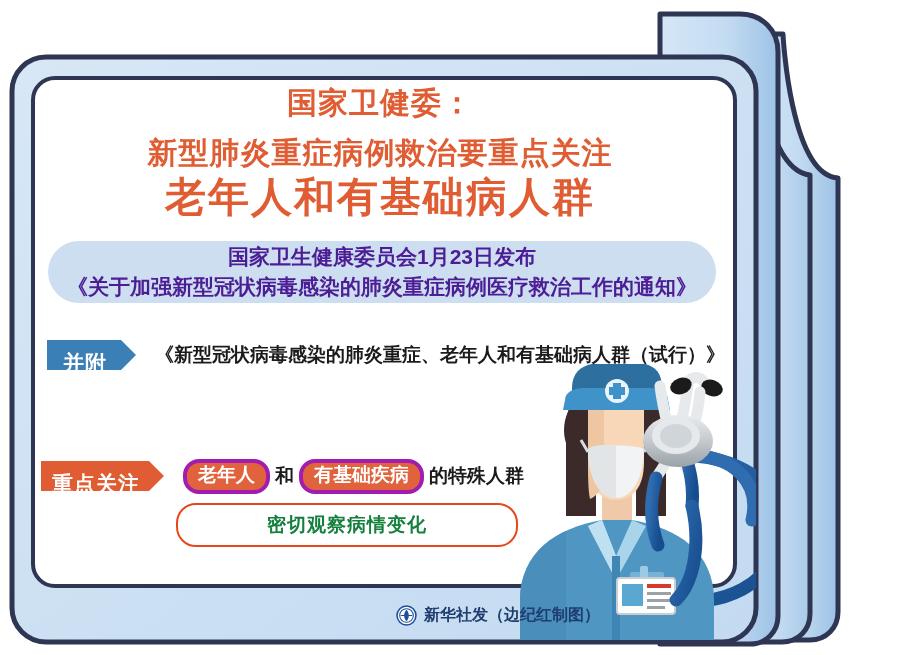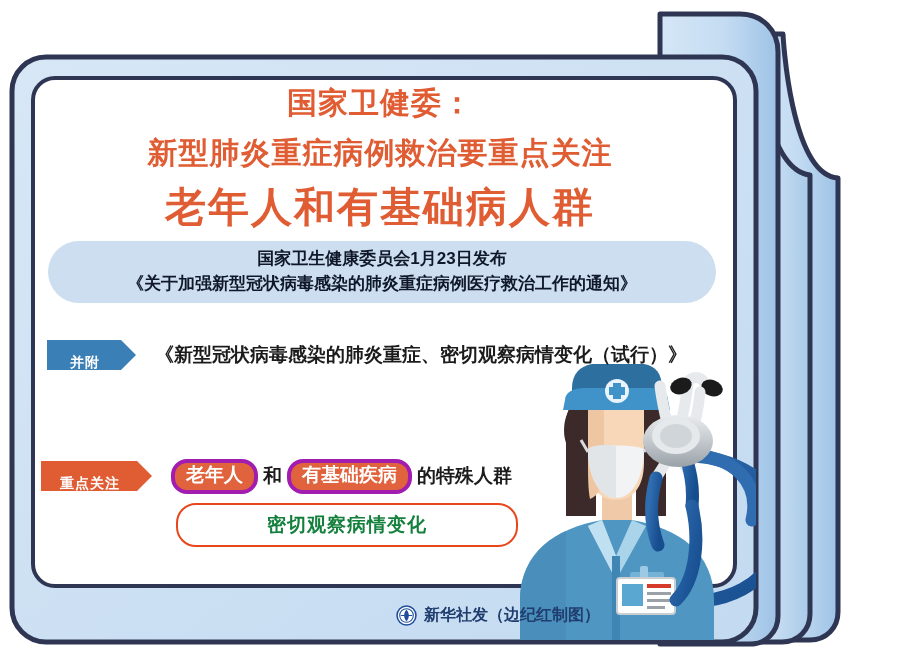--- a/index.html
+++ b/index.html
@@ -16,37 +16,37 @@
   #content{z-index:5;}
 
   
   .title-wrap{
     position:absolute;left:60px;top:86px;width:640px;
     text-align:center;color:#e05c33;font-weight:bold;
     line-height:1.12;letter-spacing:1px;
   }
   .title-l1{font-size:30px;}
   .title-l2{font-size:30px;margin-top:16px;}
-  .title-l3{font-size:41px;margin-top:16px;letter-spacing:2px;}
+  .title-l3{font-size:41px;margin-top:6px;letter-spacing:2px;}
 
   
   .subtitle-banner{
     position:absolute;left:48px;top:241px;width:668px;height:62px;
     background:#ccdef0;border-radius:31px;
     display:flex;flex-direction:column;align-items:center;justify-content:center;
-    color:#0f172a;font-size:17px;line-height:1.45;font-weight:bold;
+    color:#4c1d95;font-size:21px;line-height:1.45;font-weight:bold;
   }
   .subtitle-banner div{white-space:nowrap;}
 
   
   .row{position:absolute;display:flex;align-items:center;}
   .tag{
     position:relative;height:30px;min-width:74px;
     display:flex;align-items:center;justify-content:center;
-    color:#ffffff;font-size:14px;font-weight:bold;
+    color:#ffffff;font-size:21px;font-weight:bold;
     padding:15px 9px 0 11px;letter-spacing:1px;
     box-sizing:border-box;
   }
   .tag.blue{background:#3a7fb5;}
   .tag.orange{background:#e05c33;}
   .tag::after{
     content:"";position:absolute;right:-15px;top:0;
     width:0;height:0;
     border-top:15px solid transparent;
     border-bottom:15px solid transparent;
@@ -224,21 +224,21 @@
       <div class="title-l3">老年人和有基础病人群</div>
     </div>
 
     <div class="subtitle-banner">
       <div>国家卫生健康委员会1月23日发布</div>
       <div>《关于加强新型冠状病毒感染的肺炎重症病例医疗救治工作的通知》</div>
     </div>
 
     <div class="row" style="left:47px;top:340px;">
       <div class="tag blue">并附</div>
-      <div class="row-text">《新型冠状病毒感染的肺炎重症、密切观察病情变化（试行）》</div>
+      <div class="row-text">《新型冠状病毒感染的肺炎重症、老年人和有基础病人群（试行）》</div>
     </div>
 
 
     <div class="row" style="left:41px;top:459px;">
       <div class="tag orange" style="min-width:96px;">重点关注</div>
       <div class="row-text">
         <span class="pill">老年人</span>
         <span class="plain">和</span>
         <span class="pill">有基础疾病</span>
         <span class="plain">的特殊人群</span>

